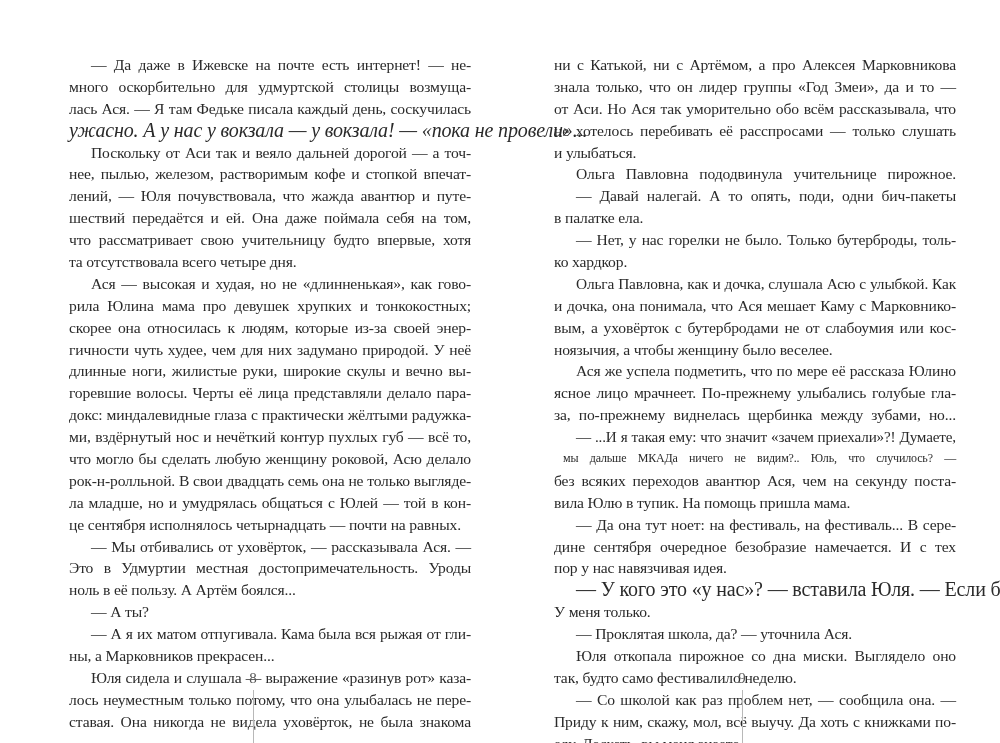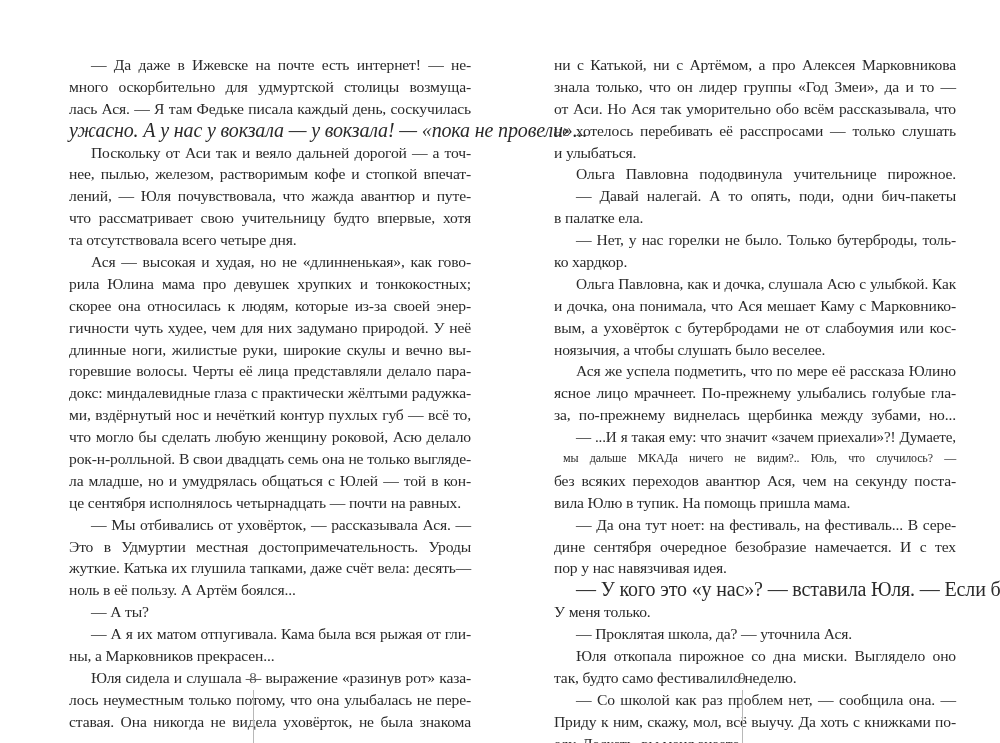--- a/index.html
+++ b/index.html
@@ -32,37 +32,37 @@
 <body>
 
 <div class="page" id="page-left">
     <div class="line indent">— Да даже в Ижевске на почте есть интернет! — не-</div>
     <div class="line">много оскорбительно для удмуртской столицы возмуща-</div>
     <div class="line">лась Ася. — Я там Федьке писала каждый день, соскучилась</div>
     <div class="line last" style="font-size: 20px; font-style: italic;">ужасно. А у нас у вокзала — у вокзала! — «пока не провели»...</div>
     <div class="line indent">Поскольку от Аси так и веяло дальней дорогой — а точ-</div>
     <div class="line">нее, пылью, железом, растворимым кофе и стопкой впечат-</div>
     <div class="line">лений, — Юля почувствовала, что жажда авантюр и путе-</div>
+    <div class="line">шествий передаётся и ей. Она даже поймала себя на том,</div>
     <div class="line">что рассматривает свою учительницу будто впервые, хотя</div>
     <div class="line last">та отсутствовала всего четыре дня.</div>
     <div class="line indent">Ася — высокая и худая, но не «длинненькая», как гово-</div>
     <div class="line">рила Юлина мама про девушек хрупких и тонкокостных;</div>
     <div class="line">скорее она относилась к людям, которые из-за своей энер-</div>
     <div class="line">гичности чуть худее, чем для них задумано природой. У неё</div>
     <div class="line">длинные ноги, жилистые руки, широкие скулы и вечно вы-</div>
     <div class="line">горевшие волосы. Черты её лица представляли делало пара-</div>
     <div class="line">докс: миндалевидные глаза с практически жёлтыми радужка-</div>
     <div class="line">ми, вздёрнутый нос и нечёткий контур пухлых губ — всё то,</div>
     <div class="line">что могло бы сделать любую женщину роковой, Асю делало</div>
     <div class="line">рок-н-ролльной. В свои двадцать семь она не только выгляде-</div>
     <div class="line">ла младше, но и умудрялась общаться с Юлей — той в кон-</div>
     <div class="line last">це сентября исполнялось четырнадцать — почти на равных.</div>
     <div class="line indent">— Мы отбивались от уховёрток, — рассказывала Ася. —</div>
     <div class="line">Это в Удмуртии местная достопримечательность. Уроды</div>
-    <div class="line" style="font-size: 15.4631px;">жуткие. Катька их глушила тапками, даже счёт вела: десять—</div>
     <div class="line last">ноль в её пользу. А Артём боялся...</div>
     <div class="line indent last">— А ты?</div>
     <div class="line indent">— А я их матом отпугивала. Кама была вся рыжая от гли-</div>
     <div class="line last">ны, а Марковников прекрасен...</div>
     <div class="line indent">Юля сидела и слушала — выражение «разинув рот» каза-</div>
     <div class="line">лось неуместным только потому, что она улыбалась не пере-</div>
     <div class="line">ставая. Она никогда не видела уховёрток, не была знакома</div>
   </div>
 <div class="page" id="page-right">
     <div class="line">ни с Катькой, ни с Артёмом, а про Алексея Марковникова</div>
@@ -71,21 +71,21 @@
     <div class="line">не хотелось перебивать её расспросами — только слушать</div>
     <div class="line last">и улыбаться.</div>
     <div class="line indent">Ольга Павловна пододвинула учительнице пирожное.</div>
     <div class="line indent">— Давай налегай. А то опять, поди, одни бич-пакеты</div>
     <div class="line last">в палатке ела.</div>
     <div class="line indent">— Нет, у нас горелки не было. Только бутерброды, толь-</div>
     <div class="line last">ко хардкор.</div>
     <div class="line indent" style="font-size: 15.3885px;">Ольга Павловна, как и дочка, слушала Асю с улыбкой. Как</div>
     <div class="line">и дочка, она понимала, что Ася мешает Каму с Марковнико-</div>
     <div class="line">вым, а уховёрток с бутербродами не от слабоумия или кос-</div>
-    <div class="line last">ноязычия, а чтобы слушать было веселее.</div>
+    <div class="line last">ноязычия, а чтобы женщину было веселее.</div>
     <div class="line indent">Ася же успела подметить, что по мере её рассказа Юлино</div>
     <div class="line">ясное лицо мрачнеет. По-прежнему улыбались голубые гла-</div>
     <div class="line">за, по-прежнему виднелась щербинка между зубами, но...</div>
     <div class="line indent" style="font-size: 15.1593px;">— ...И я такая ему: что значит «зачем приехали»?! Думаете,</div>
     <div class="line" style="font-size: 12px; margin-left: 9px;">мы дальше МКАДа ничего не видим?.. Юль, что случилось? —</div>
     <div class="line">без всяких переходов авантюр Ася, чем на секунду поста-</div>
     <div class="line last">вила Юлю в тупик. На помощь пришла мама.</div>
     <div class="line indent">— Да она тут ноет: на фестиваль, на фестиваль... В сере-</div>
     <div class="line">дине сентября очередное безобразие намечается. И с тех</div>
     <div class="line last">пор у нас навязчивая идея.</div>

